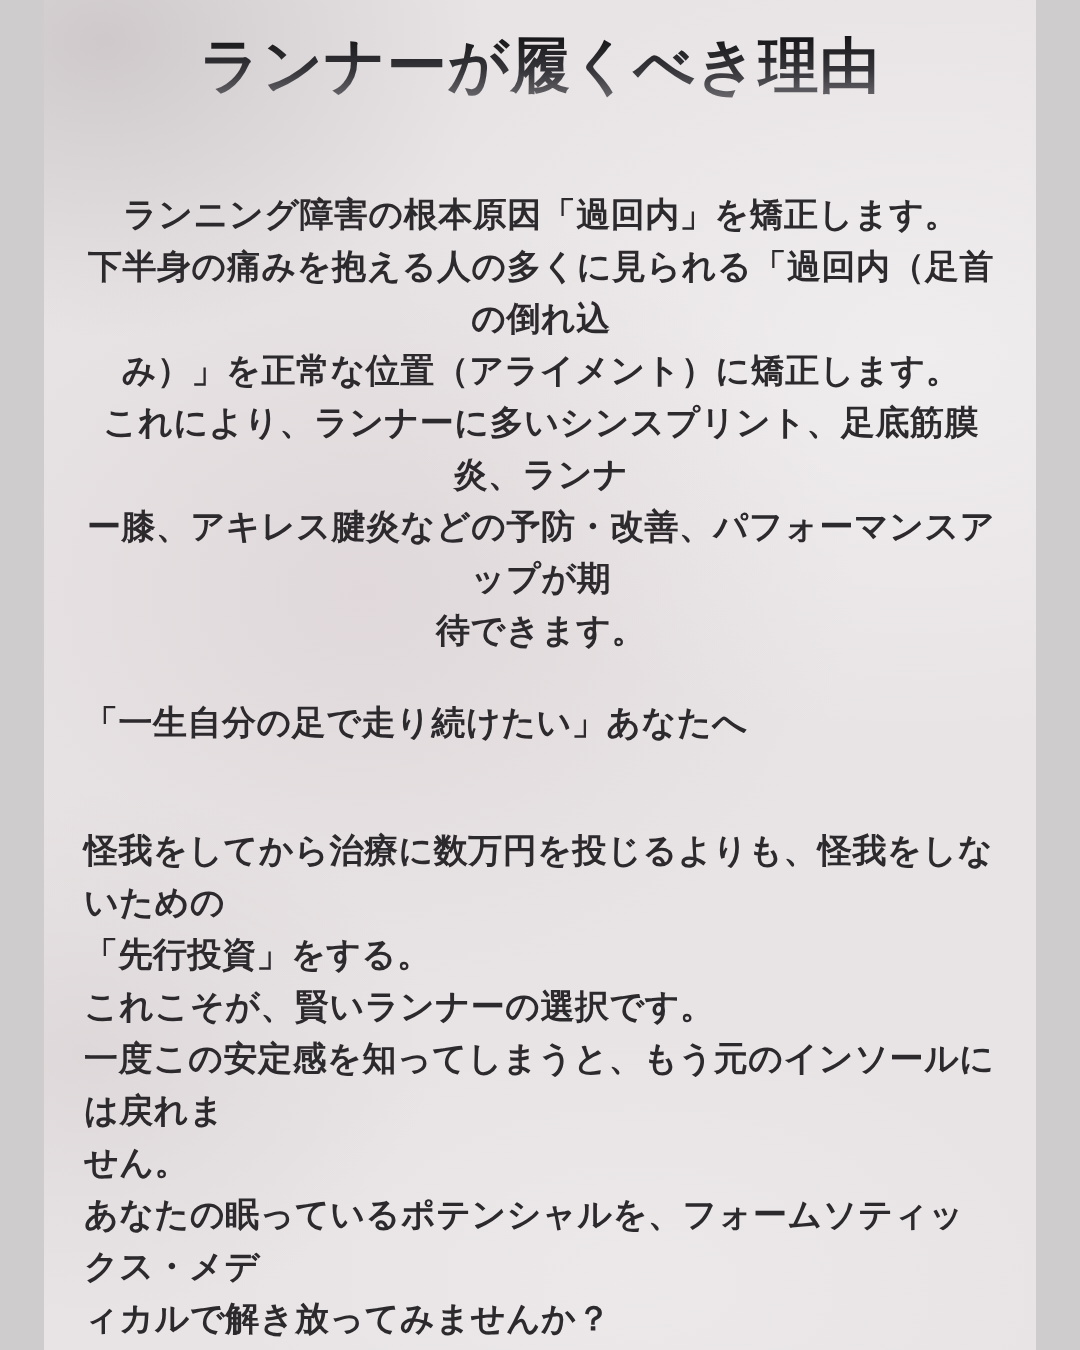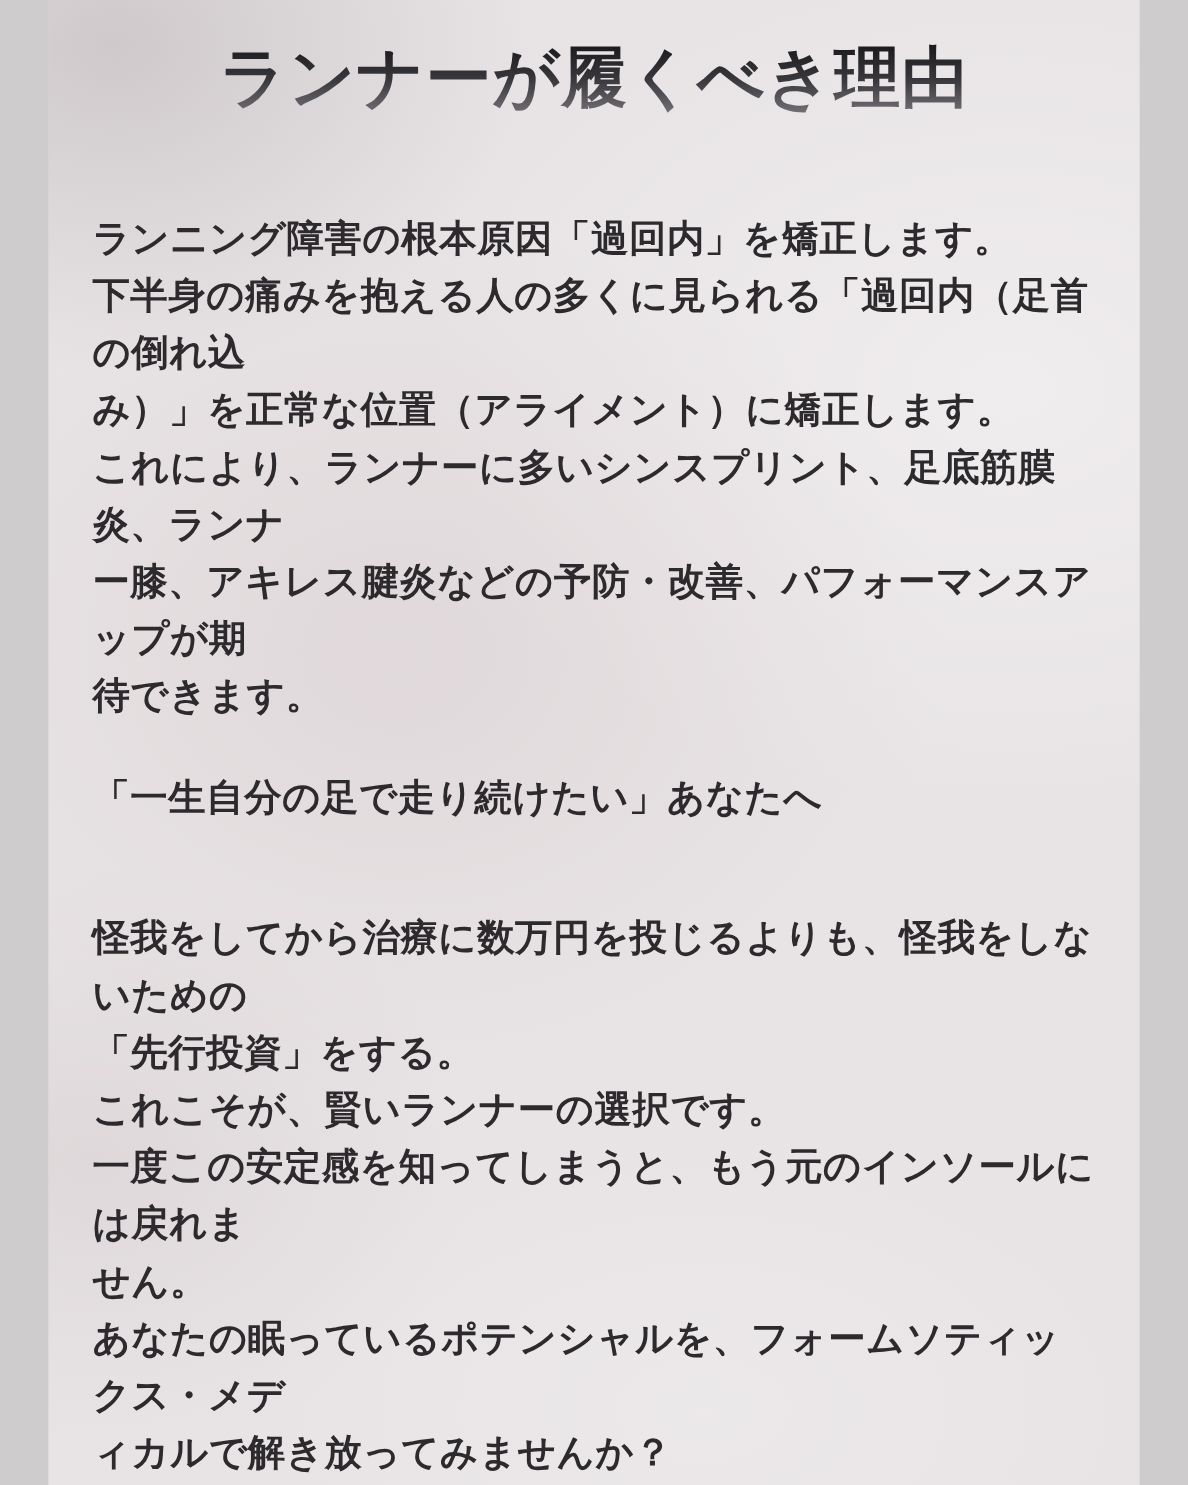--- a/index.html
+++ b/index.html
@@ -6,21 +6,21 @@
     margin: 0;
     padding: 0;
     background: #cfcccd;
   }
   .poster {
     position: relative;
     width: 992px;
     height: 1350px;
     margin: 0 auto;
     overflow: hidden;
-    font-family: Liberation Sans, sans-serif;
+    font-family: Liberation Mono, monospace;
     background:
       radial-gradient(ellipse 620px 480px at 6% 3%,  rgba(168,160,164,0.40), transparent 62%),
       radial-gradient(ellipse 760px 620px at 32% 44%, rgba(206,190,195,0.30), transparent 65%),
       radial-gradient(ellipse 560px 430px at 4% 78%,  rgba(197,185,189,0.28), transparent 62%),
       radial-gradient(ellipse 900px 650px at 88% 26%, rgba(246,244,245,0.55), transparent 60%),
       radial-gradient(ellipse 700px 420px at 60% 95%, rgba(242,239,240,0.40), transparent 60%),
       #e8e4e5;
   }
   .poster-title {
     margin: 36px 40px 0;
@@ -45,21 +45,21 @@
   .para {
     margin: 0;
     font-size: 34px;
     line-height: 52px;
     font-weight: 600;
     letter-spacing: 0.5px;
     color: #2d2a2e;
     white-space: pre-line;
     text-align: left;
   }
-  .para-1 { margin-bottom: 40px; }
+  .para-1 { margin-bottom: 40px; text-align: center; }
   .para-2 { margin-bottom: 76px; }
   .para-3 { margin-bottom: 56px; }
 </style>
 </head>
 <body>
 
 <div class="poster">
   <h1 class="poster-title">ランナーが履くべき理由</h1>
 
   <div class="poster-body">

